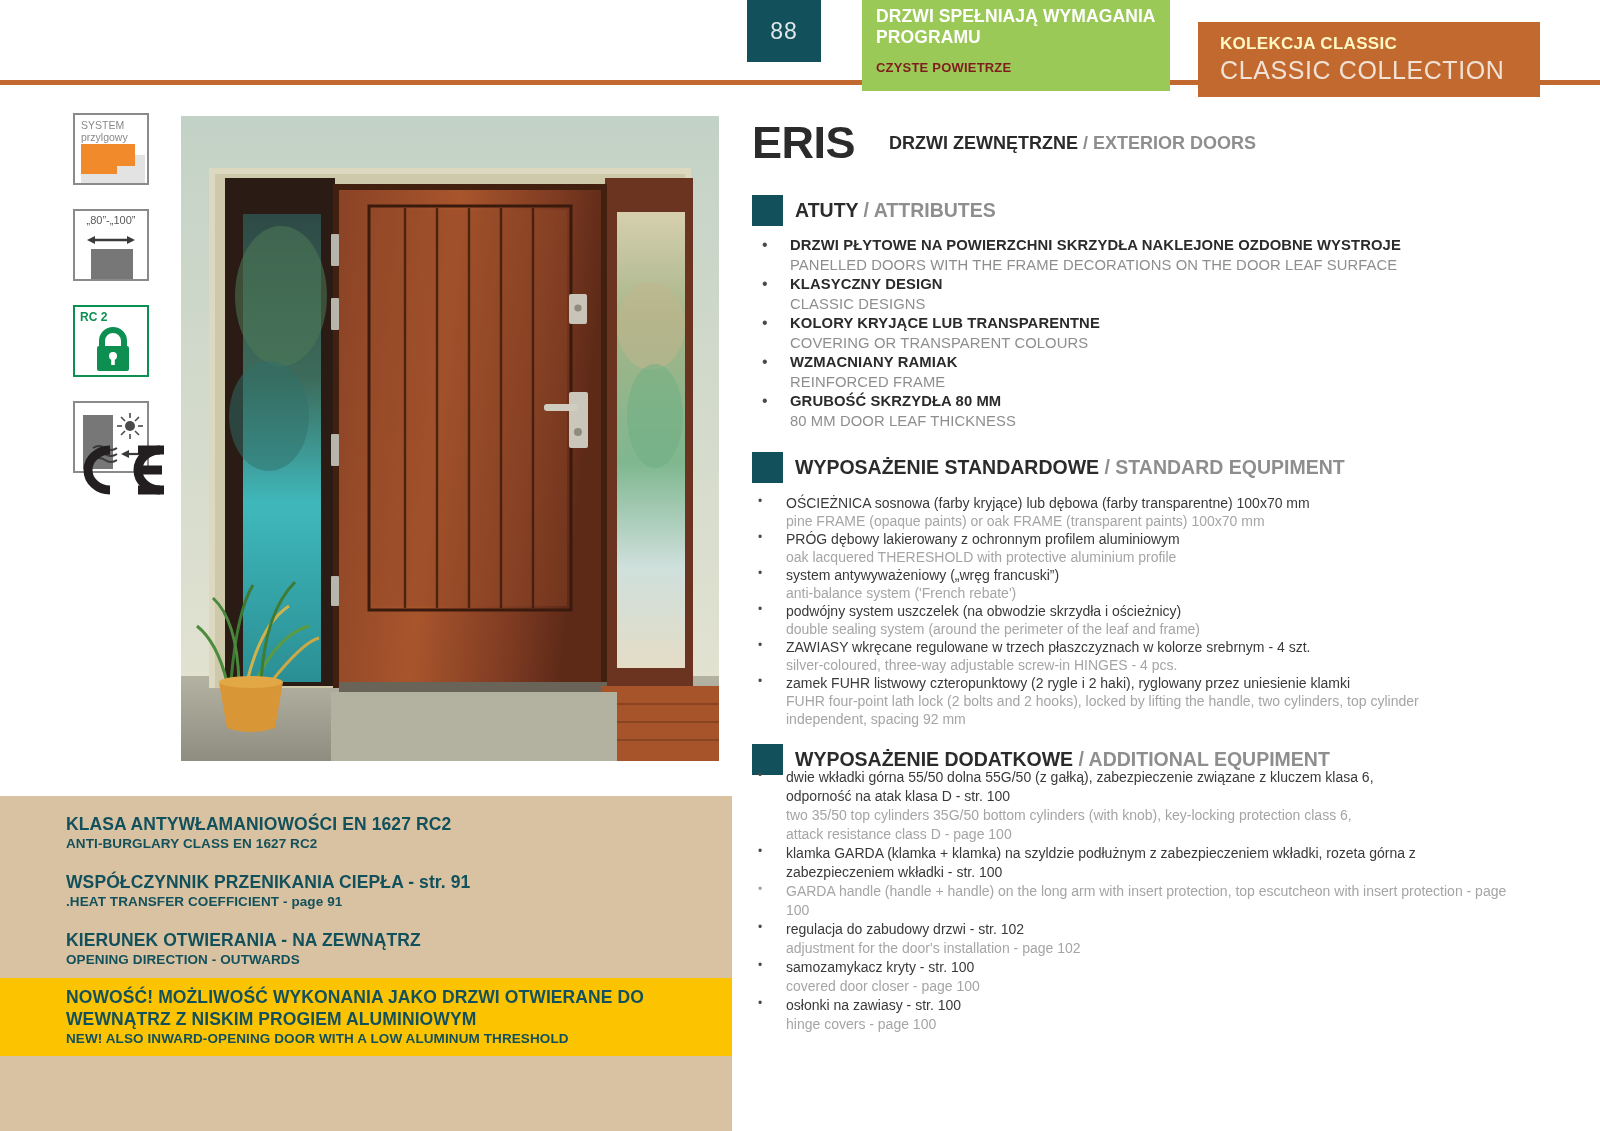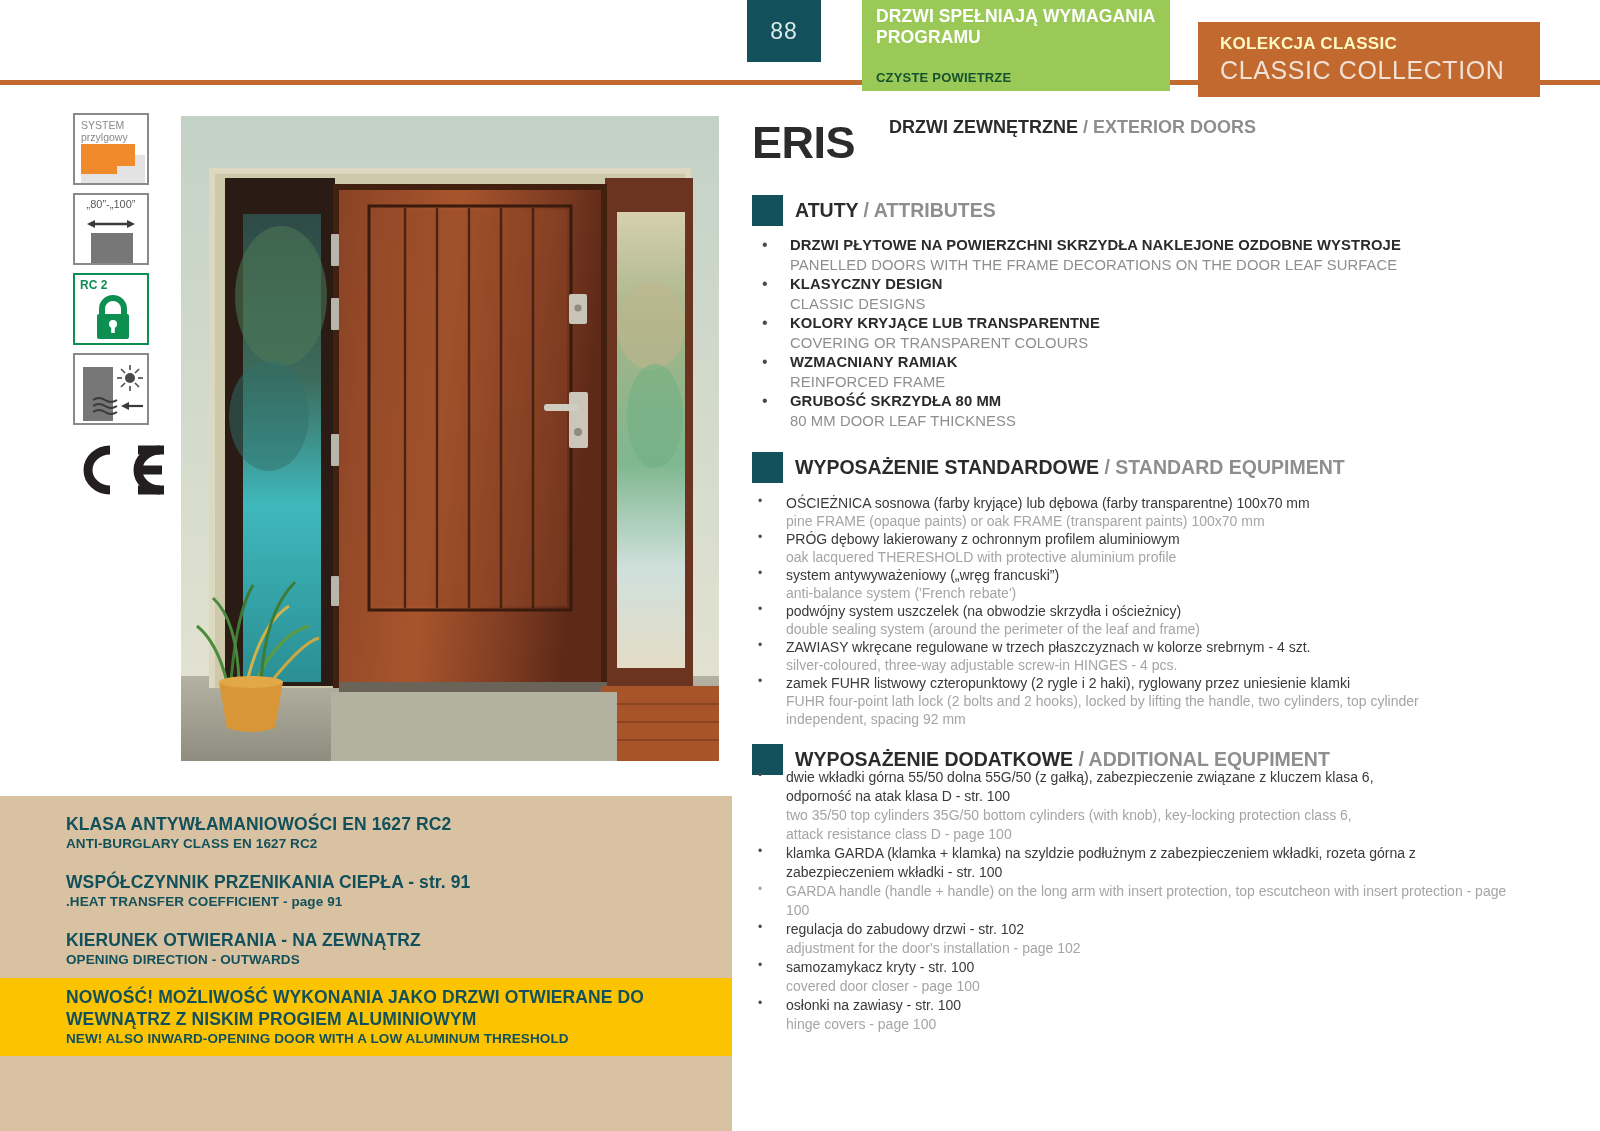--- a/index.html
+++ b/index.html
@@ -30,40 +30,40 @@
   }
   .green-box {
     position: absolute; left: 862px; top: 0; width: 308px; height: 91px;
     background: #9bc958; padding: 6px 0 0 14px;
   }
   .green-box .l1 {
     color: #ffffff; font-size: 17.5px; font-weight: bold; line-height: 21px;
     letter-spacing: .1px;
   }
   .green-box .l2 {
-    color: #14532d; font-size: 13px; font-weight: bold; margin-top: 22px;
+    color: #7f1d1d; font-size: 13px; font-weight: bold; margin-top: 12px;
     letter-spacing: .2px;
   }
   .orange-box {
     position: absolute; left: 1198px; top: 22px; width: 342px; height: 75px;
     background: #c1692f; padding: 12px 0 0 22px;
   }
   .orange-box .l1 {
     color: #fef9c3; font-size: 17px; font-weight: bold; letter-spacing: .3px;
   }
   .orange-box .l2 {
     color: #f2e2d6; font-size: 25px; font-weight: 300; letter-spacing: .6px;
     margin-top: 2px;
   }
 
   
   .icon-col { position: absolute; left: 73px; top: 113px; width: 76px; }
   .icon-box {
     width: 76px; height: 72px; border: 2px solid #8a8a8a; background: #ffffff;
-    position: relative; margin-bottom: 8px; overflow: hidden;
+    position: relative; margin-bottom: 24px; overflow: hidden;
   }
   .icon-box.green-bd { border-color: #0e8f52; }
 
   .ib1-t { position:absolute; left:6px; top:4px; font-size:10.5px; color:#8a8a8a; line-height:12px; }
   .ib1-grey1 { position:absolute; left:6px; top:50px; width:64px; height:18px; background:#e3e3e3; }
   .ib1-grey2 { position:absolute; left:34px; top:40px; width:36px; height:14px; background:#e3e3e3; }
   .ib1-or1 { position:absolute; left:6px; top:29px; width:54px; height:22px; background:#f08a2a; }
   .ib1-or2 { position:absolute; left:6px; top:29px; width:36px; height:30px; background:#f08a2a; }
 
   .ib2-t { position:absolute; left:0; top:3px; width:100%; text-align:center; font-size:11px; color:#5a5a5a; }
@@ -97,21 +97,21 @@
   .tan-txt { position: absolute; color: #12505c; }
   .tan-h { font-size: 17.5px; font-weight: bold; letter-spacing: .1px; }
   .tan-s { font-size: 13.5px; font-weight: bold; letter-spacing: .1px; margin-top: 1px; }
   .blk1 { left: 66px; top: 814px; }
   .blk2 { left: 66px; top: 872px; }
   .blk3 { left: 66px; top: 930px; }
   .blk4 { left: 66px; top: 986px; }
   .blk4 .tan-h { line-height: 22px; }
 
   
-  .title-row { position: absolute; left: 752px; top: 117px; display: flex; align-items: flex-start; }
+  .title-row { position: absolute; left: 752px; top: 117px; display: flex; align-items: center; }
   .title-main { font-size: 45px; font-weight: bold; color: #2b2b2b; letter-spacing: -.5px; }
   .title-sub { font-size: 18px; font-weight: bold; margin-left: 34px; color: #2b2b2b; }
   .title-sub .grey { color: #8e8e8e; }
 
   .sec { position: absolute; display: flex; align-items: center; }
   .sec-sq { width: 31px; height: 31px; background: #12505c; }
   .sec-t { font-size: 19.5px; font-weight: bold; color: #2b2b2b; margin-left: 12px; }
   .sec-t .grey { color: #8e8e8e; }
   .sec1 { left: 752px; top: 195px; }
   .sec2 { left: 752px; top: 452px; }

